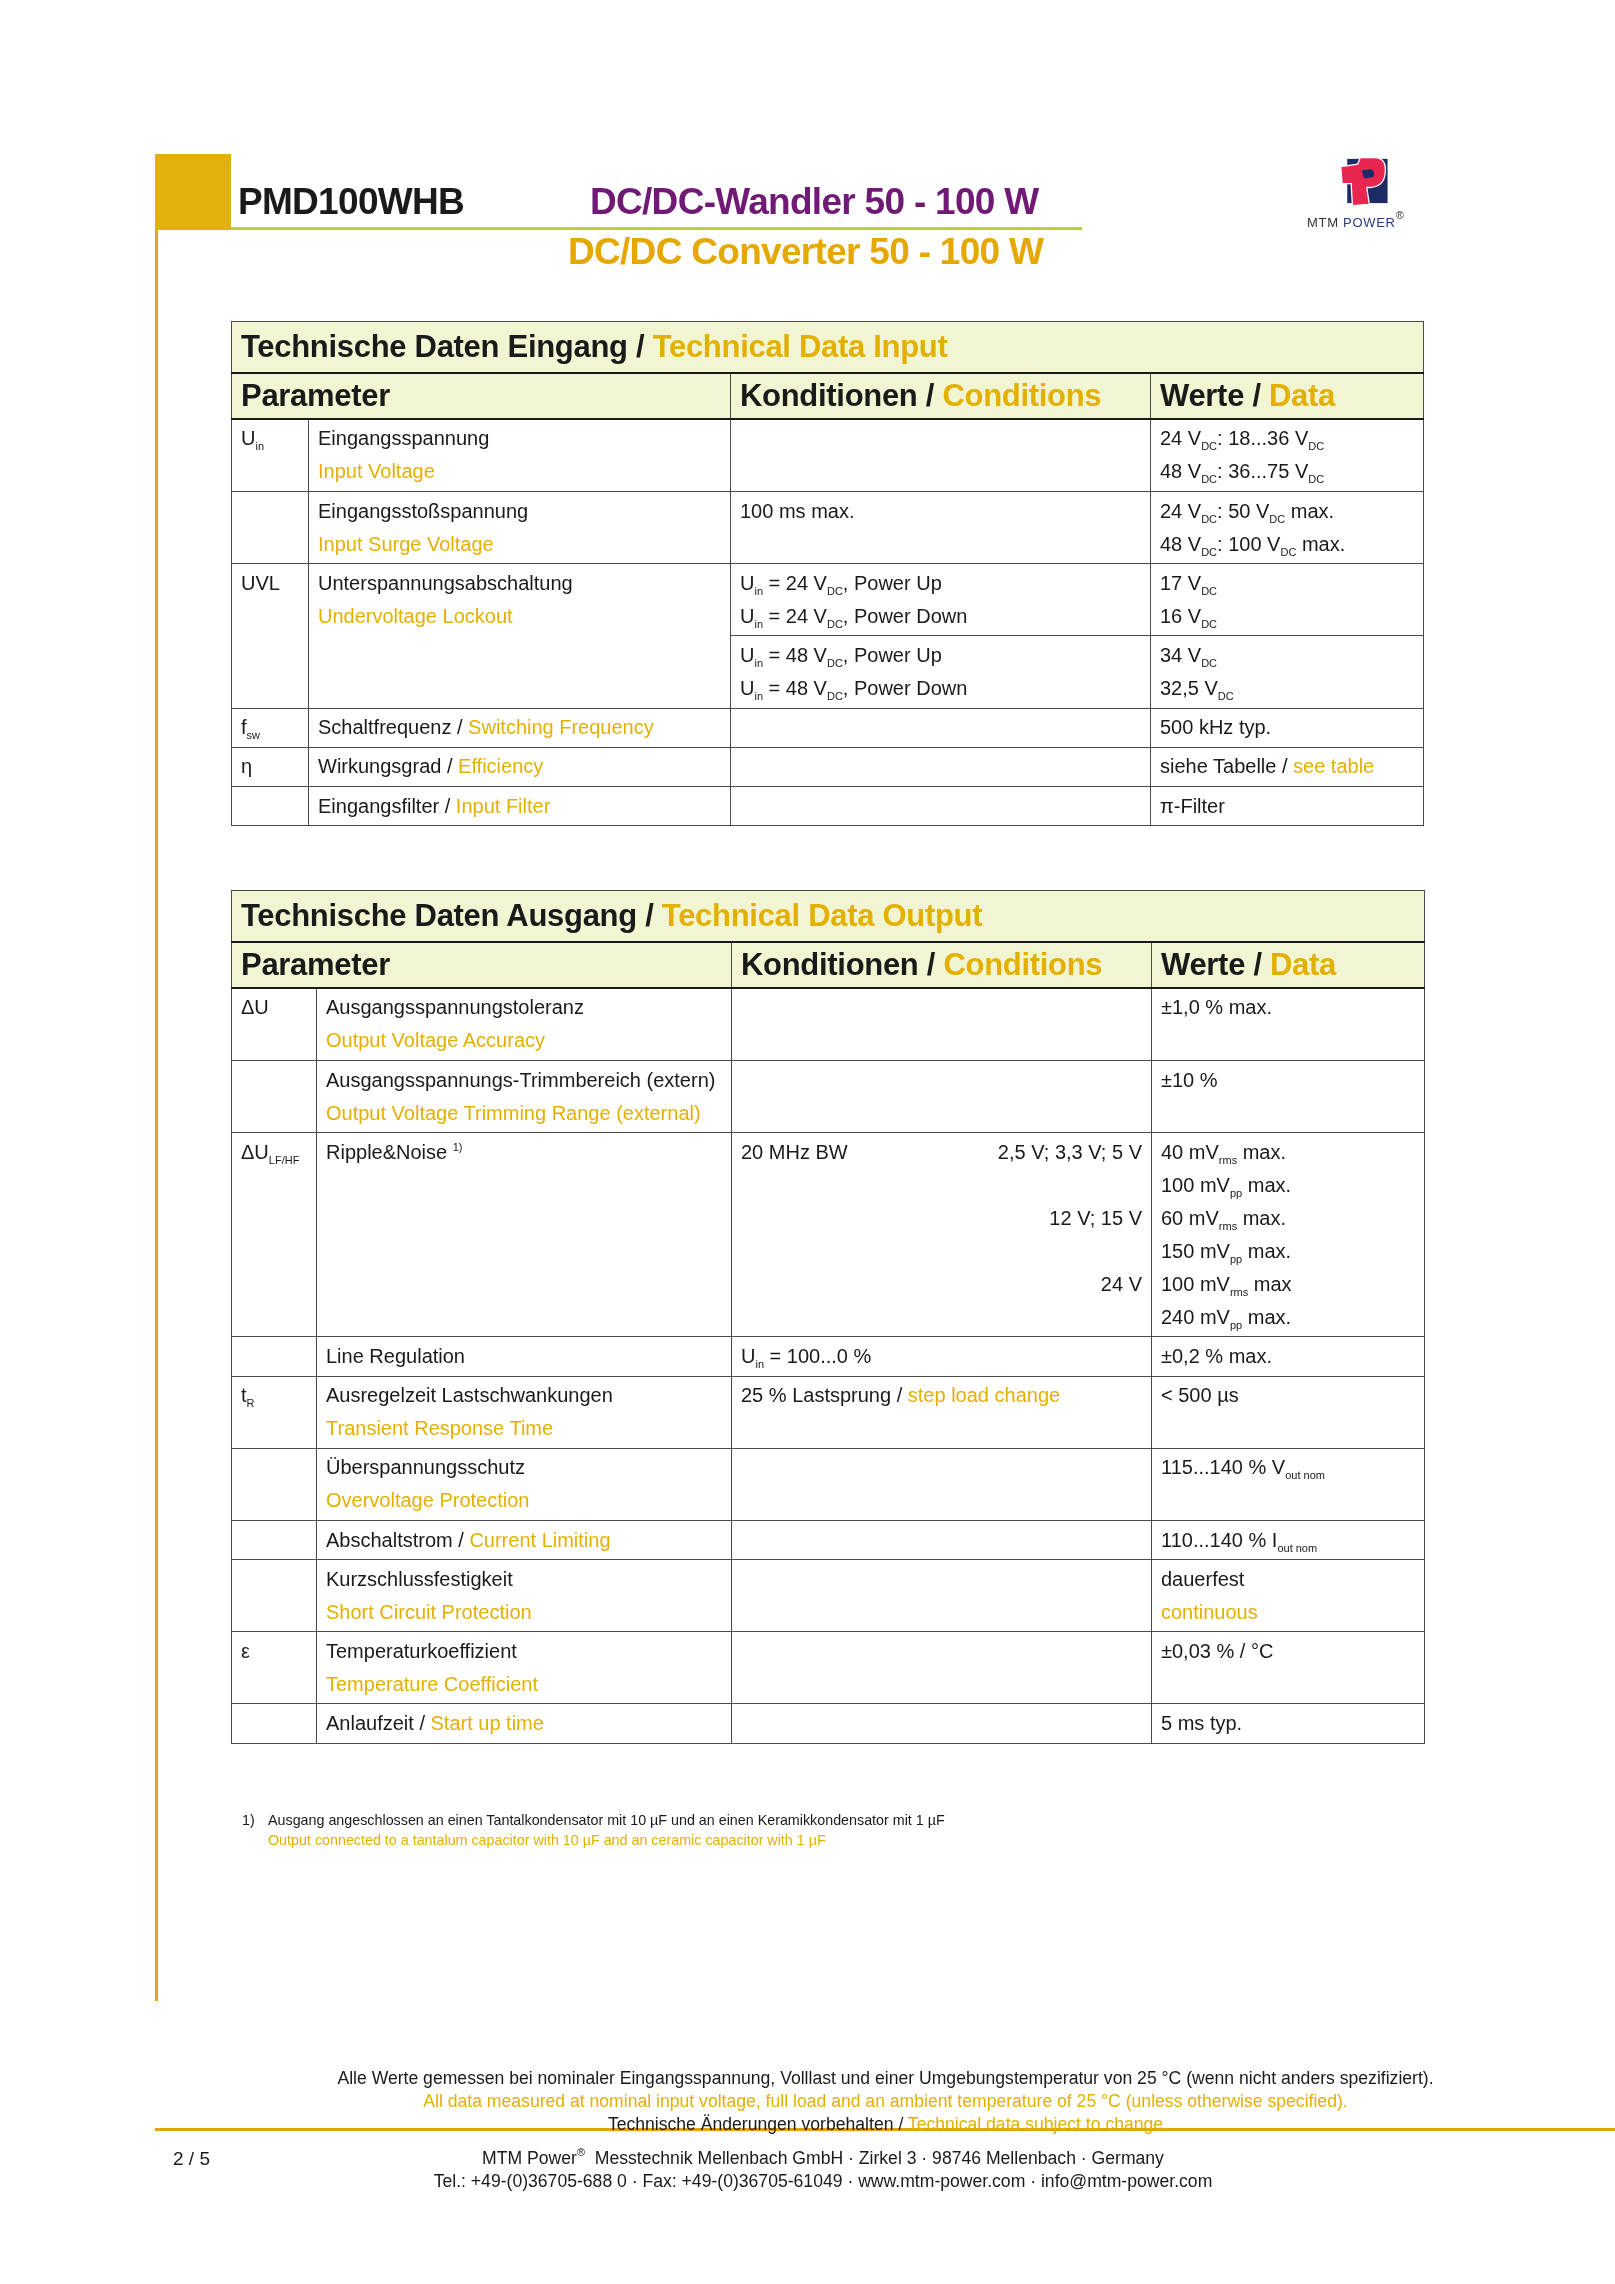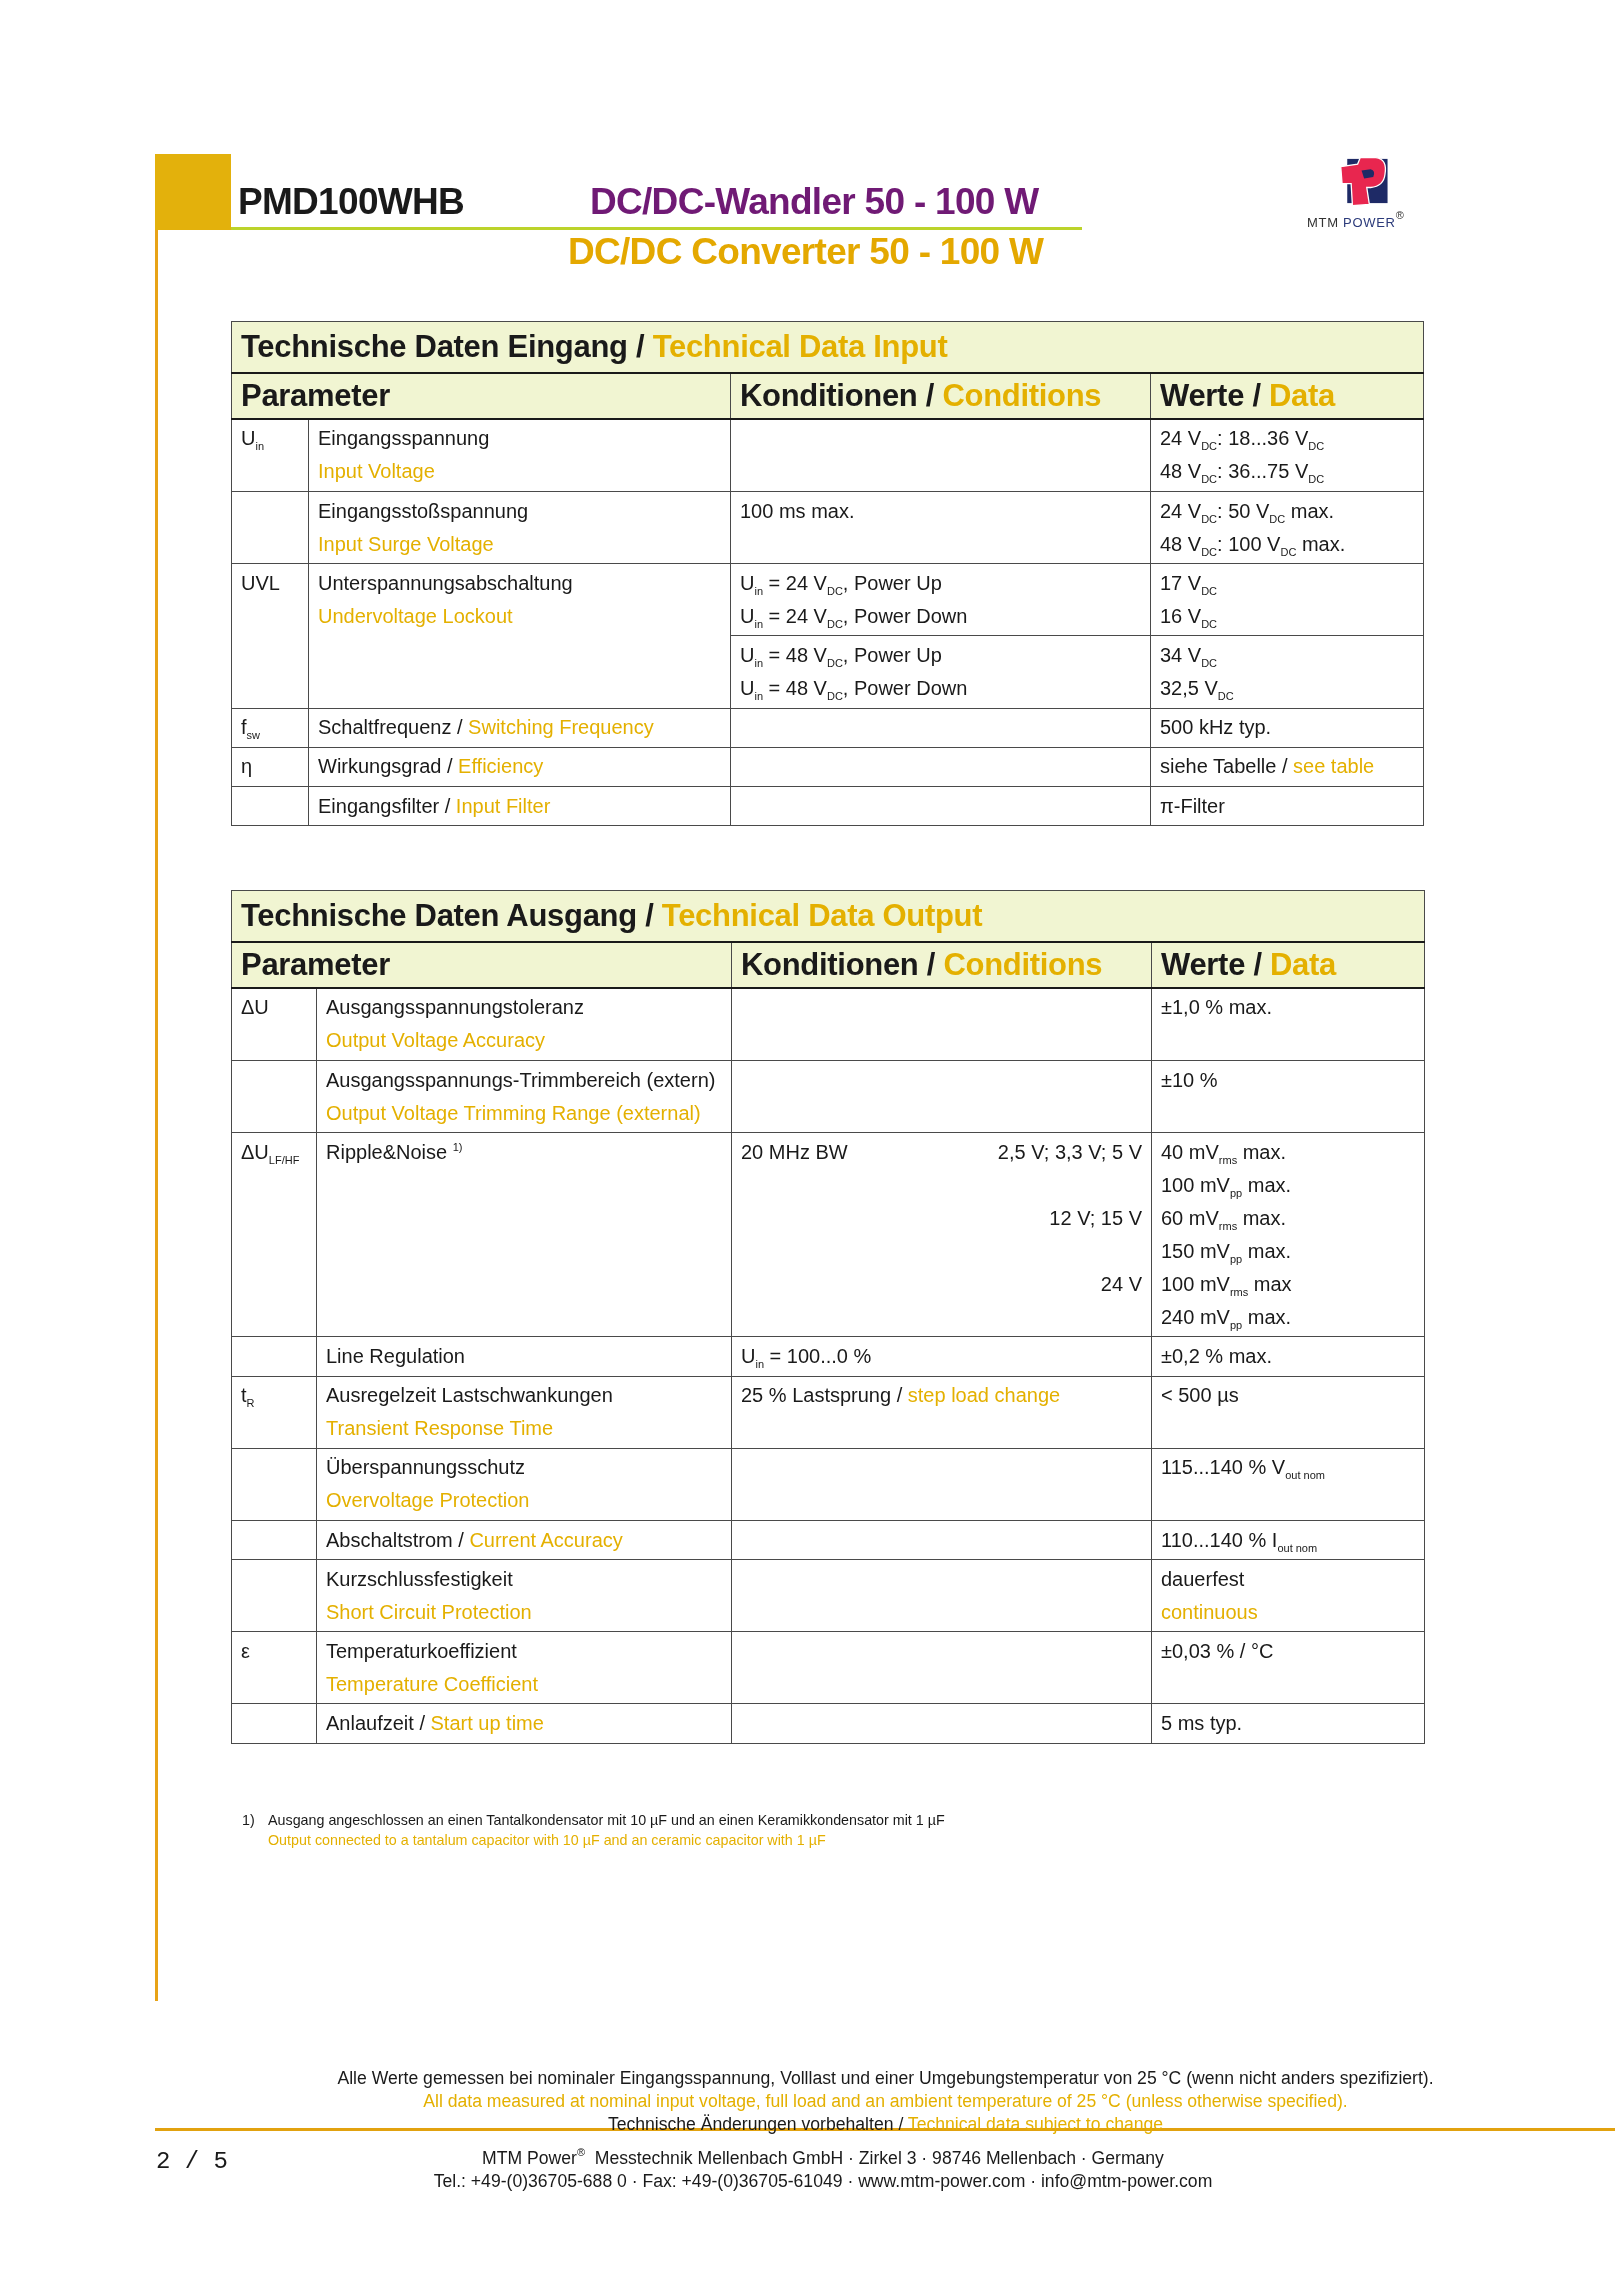--- a/index.html
+++ b/index.html
@@ -29,21 +29,21 @@
   sub { font-size: 11px; vertical-align: -5.2px; line-height: 0; }
   sup { font-size: 11px; vertical-align: 7.8px; line-height: 0; }
   .ln { display: block; white-space: nowrap; }
   .cond-split { display: flex; justify-content: space-between; }
   .cond-right { text-align: right; }
 
   .footnote { position: absolute; left: 242px; top: 1810px; font-size: 14.3px; line-height: 20px; }
   .footnote .num { display: inline-block; width: 26px; }
 
   .measure { position: absolute; left: 155px; width: 1461px; top: 2039px; text-align: center; font-size: 17.6px; line-height: 23px; margin-top: 28px; }
-  .page-num { position: absolute; left: 156px; top: 2148px; font-size: 24px; font-family: Liberation Mono, monospace; }
+  .page-num { position: absolute; left: 173px; top: 2148px; font-size: 19px; }
   .company { position: absolute; left: 155px; width: 1336px; top: 2147px; text-align: center; font-size: 17.6px; line-height: 23px; }
 </style>
 </head>
 <body>
 
 <div class="left-rule"></div>
 <div class="corner-block"></div>
 <div class="bottom-rule"></div>
 
 <div class="hdr-model">PMD100WHB</div>
@@ -248,21 +248,21 @@
     <td>
           <span class="ln">Überspannungsschutz</span>
           <span class="ln en">Overvoltage Protection</span>
         </td>
     <td></td>
     <td><span>115...140 % V</span><sub>out nom</sub></td>
   </tr>
 
   <tr>
     <td></td>
-    <td><span>Abschaltstrom / </span><span class="en">Current Accuracy</span></td>
+    <td><span>Abschaltstrom / </span><span class="en">Current Limiting</span></td>
     <td></td>
     <td><span>110...140 % I</span><sub>out nom</sub></td>
   </tr>
 
   <tr>
     <td></td>
     <td>
           <span class="ln">Kurzschlussfestigkeit</span>
           <span class="ln en">Short Circuit Protection</span>
         </td>

